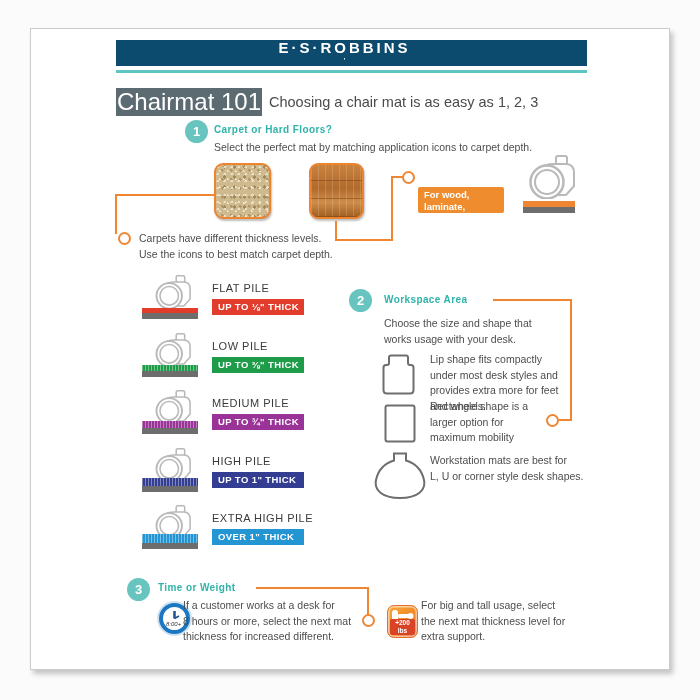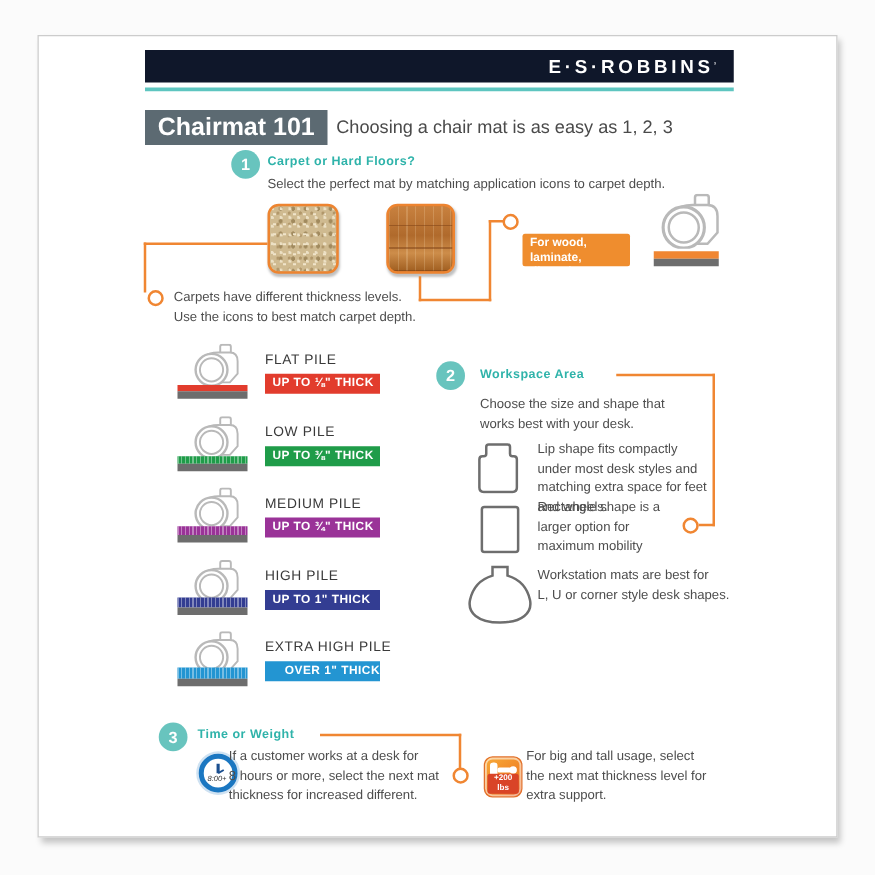--- a/index.html
+++ b/index.html
@@ -3,28 +3,28 @@
 <meta charset="utf-8">
 <style>
   html,body{margin:0;padding:0;background:#fdfdfd;}
   .stage{position:relative;width:700px;height:700px;background:#fbfbfb;overflow:hidden;
          font-family:"Liberation Sans",sans-serif;}
   .card{position:absolute;left:30px;top:28px;width:638px;height:640px;background:#ffffff;
         border:1px solid #cccccc;box-shadow:3px 4px 5px rgba(0,0,0,.22);}
   .abs{position:absolute;}
 
   
-  .logo-bar{left:85px;top:11px;width:471px;height:26px;background:#0f172a;color:#fff;
-            display:flex;align-items:center;justify-content:flex-end;padding-right:14px;box-sizing:border-box;}
+  .logo-bar{left:85px;top:11px;width:471px;height:26px;background:#0c4a6e;color:#fff;
+            display:flex;align-items:center;justify-content:flex-end;padding-right:14px;box-sizing:border-box;flex-direction:column;}
   .logo-text{font-weight:bold;font-size:15px;letter-spacing:3px;}
   .logo-mark{font-size:9px;vertical-align:top;line-height:10px;}
   .teal-rule{left:85px;top:41px;width:471px;height:3px;background:#5ec5c0;}
 
   .badge{left:85px;top:59px;width:146px;height:28px;background:#5c6a72;color:#fff;
-         font-size:20px;font-weight:bold;display:flex;align-items:center;justify-content:center;}
+         font-size:24px;font-weight:normal;display:flex;align-items:center;justify-content:center;}
   .tagline{left:238px;top:63px;font-size:14.5px;color:#4a4a4a;line-height:20px;}
 
   
   .step-circle{width:23px;height:23px;border-radius:50%;background:#68c4be;color:#fff;
                font-size:13px;font-weight:bold;display:flex;align-items:center;justify-content:center;}
   .step-heading{color:#2fb3aa;font-weight:bold;font-size:10px;letter-spacing:.4px;}
   .body-text{font-size:10.5px;color:#4d4d4d;}
   .body-text span{display:block;line-height:15.5px;}
 
   
@@ -161,49 +161,49 @@
   </div>
   <div class="pile-row" style="top:419px;">
     <svg class="caster" viewBox="0 0 58 44">
           <use href="#caster"></use>
         </svg>
     <div class="strip-color hatch" style="top: 30px; height: 8px; background-color: rgb(51, 61, 146);"></div>
     <div class="strip-gray" style="top:38px;"></div>
     <div class="pile-label">HIGH PILE</div>
     <div class="pile-banner" style="background-color: rgb(51, 61, 146);">UP TO 1" THICK</div>
   </div>
-  <div class="pile-row" style="top:476px;text-align:right;">
+  <div class="pile-row" style="top:476px;">
     <svg class="caster" viewBox="0 0 58 44">
           <use href="#caster"></use>
         </svg>
     <div class="strip-color hatch" style="top: 29px; height: 9px; background-color: rgb(35, 149, 210);"></div>
     <div class="strip-gray" style="top:38px;"></div>
     <div class="pile-label">EXTRA HIGH PILE</div>
     <div class="pile-banner" style="background-color: rgb(35, 149, 210);">OVER 1" THICK</div>
   </div>
 
   <div class="abs step-circle" style="left:318px;top:260px;">2</div>
   <div class="abs step-heading" style="left:353px;top:265px;">Workspace Area</div>
   <div class="abs oline" style="left:462px;top:270px;width:79px;height:2px;"></div>
   <div class="abs oline" style="left:539px;top:270px;width:2px;height:122px;"></div>
   <div class="abs oline" style="left:528px;top:390px;width:13px;height:2px;"></div>
   <div class="abs ocircle" style="left:515px;top:385px;"></div>
 
   <div class="abs body-text" style="left:353px;top:287px;">
     <span>Choose the size and shape that</span>
-    <span>works best with your desk.</span>
+    <span>works usage with your desk.</span>
   </div>
 
   <svg class="abs" style="left:351px;top:325px;" width="33" height="41" viewBox="0 0 33 41">
     <path class="shape-svg" d="M9,1.5 L24,1.5 Q26,1.5 26,3.5 L26,9 Q26,11 28,11 L29,11 Q31.5,11 31.5,13.5 L31.5,36 Q31.5,39.5 28,39.5 L5,39.5 Q1.5,39.5 1.5,36 L1.5,13.5 Q1.5,11 4,11 L5,11 Q7,11 7,9 L7,3.5 Q7,1.5 9,1.5 Z"></path>
   </svg>
   <div class="abs body-text" style="left:399px;top:323px;">
     <span>Lip shape fits compactly</span>
     <span>under most desk styles and</span>
-    <span>matching extra space for feet</span>
+    <span>provides extra more for feet</span>
     <span>and wheels.</span>
   </div>
 
   <svg class="abs" style="left:353px;top:375px;" width="32" height="39" viewBox="0 0 32 39">
     <rect class="shape-svg" x="1.5" y="1.5" width="29" height="36" rx="2"></rect>
   </svg>
   <div class="abs body-text" style="left:399px;top:370px;">
     <span>Rectangle shape is a</span>
     <span>larger option for</span>
     <span>maximum mobility</span>

